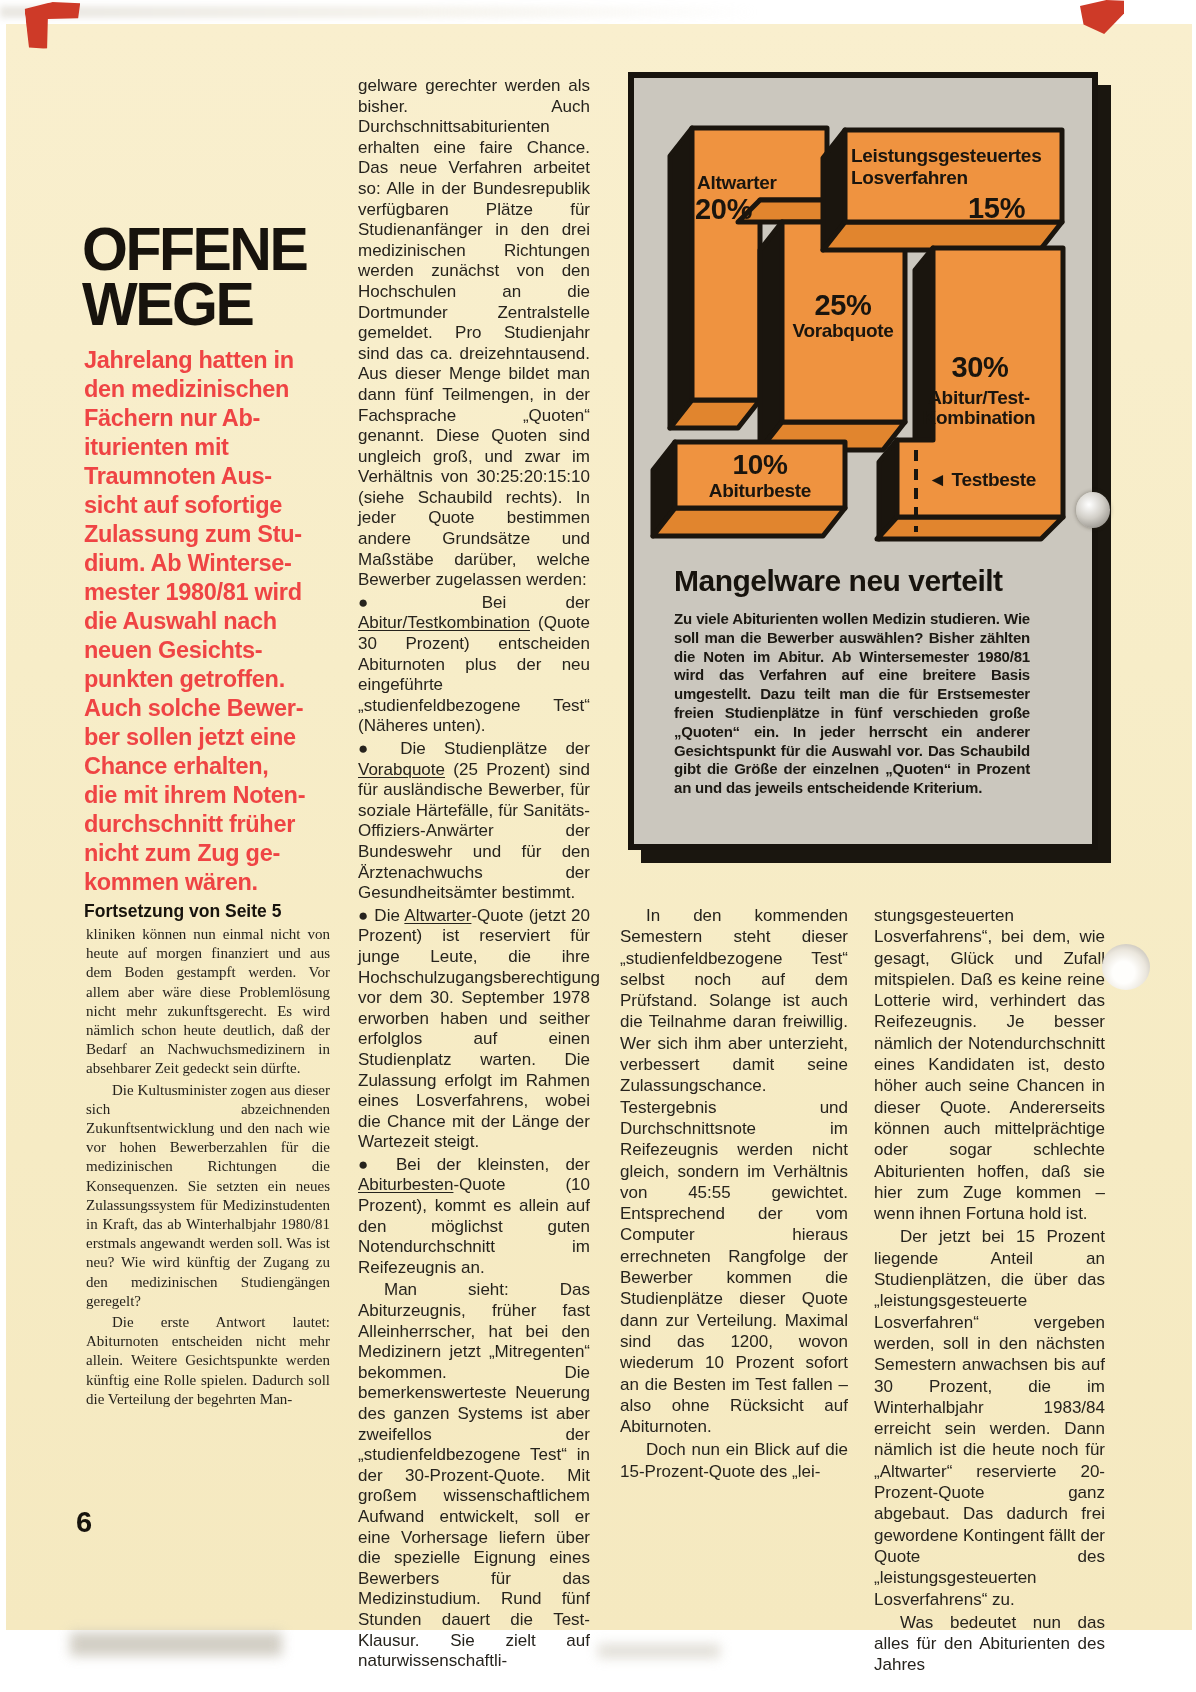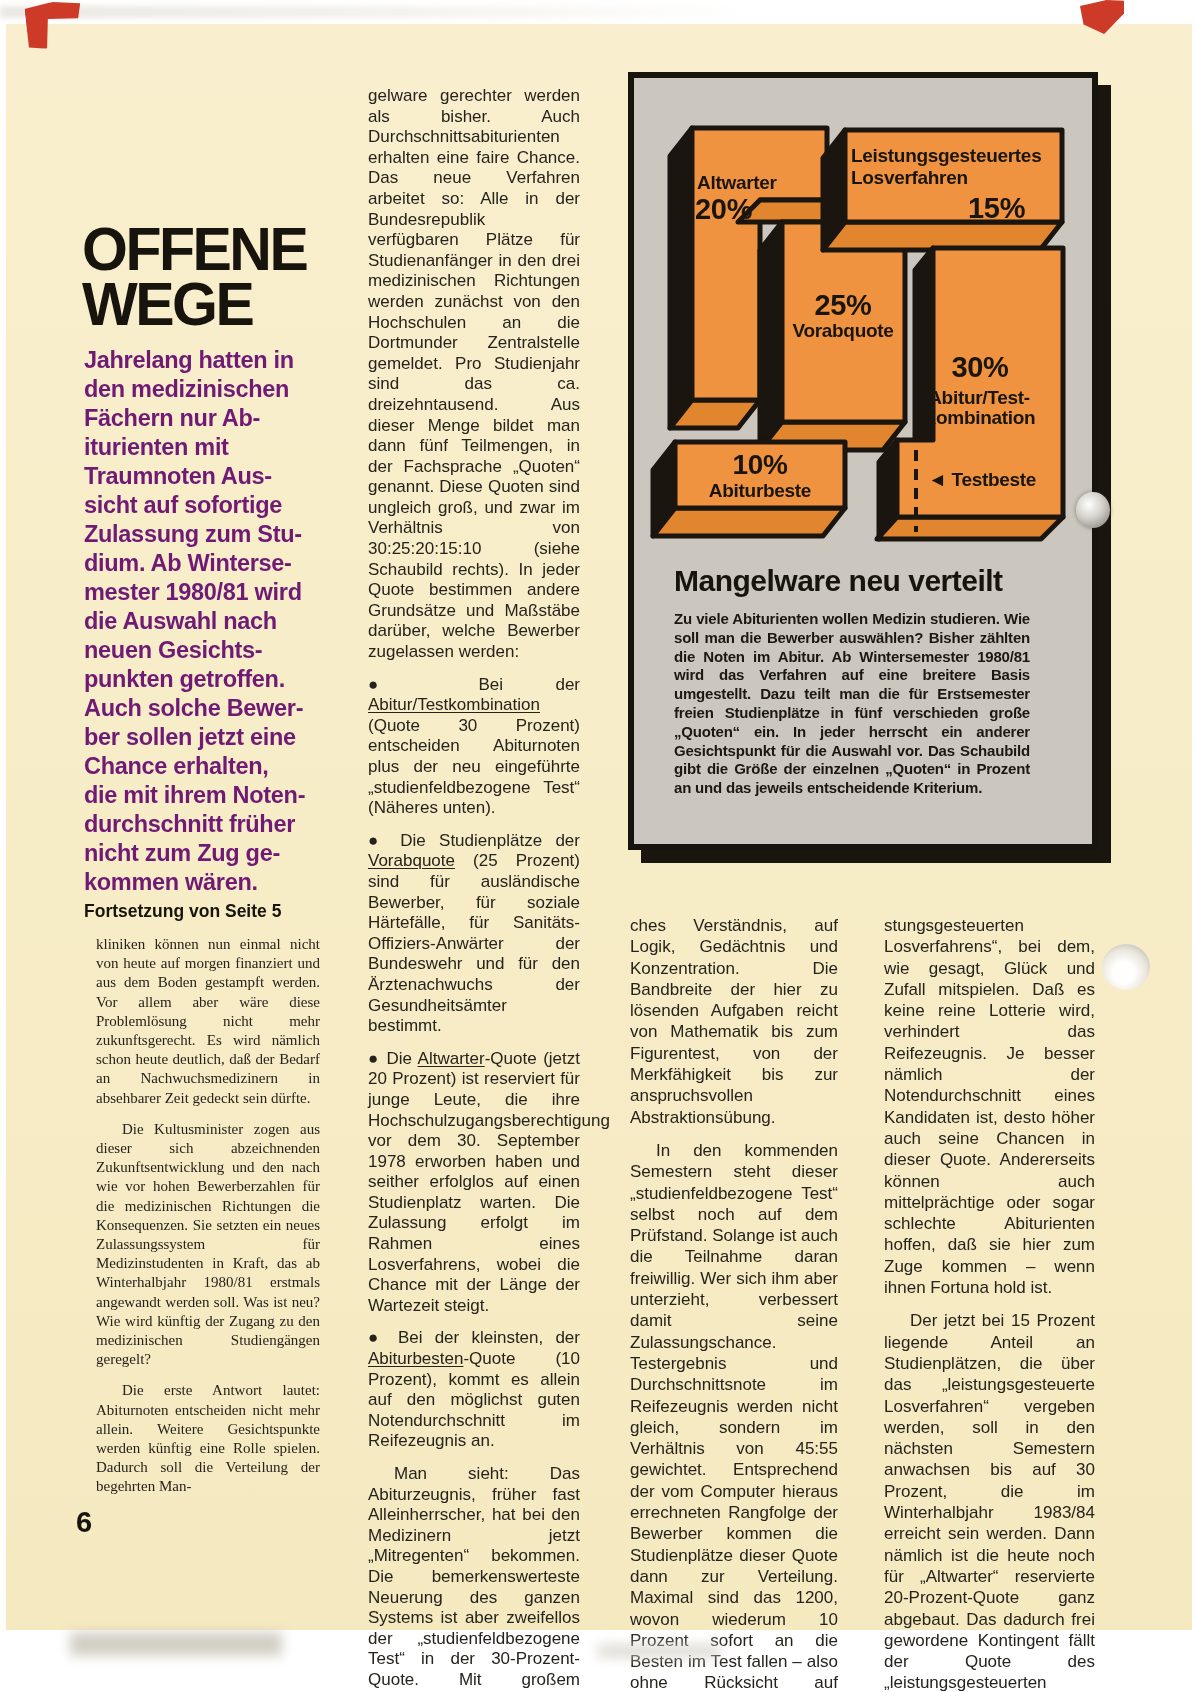--- a/index.html
+++ b/index.html
@@ -10,24 +10,24 @@
   .smear-top{position:absolute;left:0;top:6px;width:760px;height:12px;opacity:.45;
          background:linear-gradient(90deg,#cfcabd,#e9e4d6 55%,rgba(255,255,255,0));filter:blur(3px);}
   .red-mark{position:absolute;background:#ce3a28;}
   .red-mark.left{left:26px;top:2px;width:56px;height:46px;transform:rotate(-5deg);
          clip-path:polygon(0 10%,50% 0,100% 8%,94% 40%,40% 36%,34% 100%,2% 94%);}
   .red-mark.right{left:1080px;top:0;width:44px;height:34px;
          clip-path:polygon(0 18%,60% 0,100% 2%,100% 40%,55% 100%,8% 72%);}
   .headline{position:absolute;left:82px;top:222px;font-weight:bold;color:#17130d;
          font-size:59px;line-height:52px;letter-spacing:-2.5px;white-space:pre-line;
          transform:scaleY(1.05);transform-origin:top left;}
-  .standfirst{position:absolute;left:84px;top:346px;width:262px;font-weight:bold;color:#701a75;
+  .standfirst{position:absolute;left:84px;top:346px;width:262px;font-weight:bold;color:#ef4444;
          font-size:23.5px;line-height:29px;letter-spacing:-.3px;white-space:pre-line;}
   .col{position:absolute;text-align:justify;}
-  .col p{margin:12px;}
+  .col p{margin:2px;}
   .col p.indent{text-indent:26px;}
   .left-body{left:84px;top:923px;width:248px;font-size:15px;line-height:19.2px;font-family:Liberation Serif, serif;}
   .continuation{position:absolute;left:84px;top:901px;font-size:17.5px;font-weight:bold;color:#17130d;}
   .mid-col{left:356px;top:74px;width:236px;font-size:17px;line-height:20.6px;}
   .col-a{left:618px;top:903px;width:232px;font-size:17px;line-height:21.3px;}
   .col-b{left:872px;top:903px;width:235px;font-size:17px;line-height:21.3px;}
   .u{text-decoration:underline;text-underline-offset:2px;}
   .panel{position:absolute;left:628px;top:72px;width:458px;height:766px;
          border:6px solid #17130d;background:#cbc7be;box-shadow:13px 13px 0 #1a160f;}
   .panel svg{position:absolute;left:-6px;top:-6px;width:470px;height:540px;overflow:visible;}
@@ -135,21 +135,20 @@
     <text x="351" y="352" font-size="19" text-anchor="middle">Kombination</text>
     <text x="300" y="414" font-size="19">◄ Testbeste</text>
     <text x="132" y="402" font-size="28" text-anchor="middle">10%</text>
     <text x="132" y="425" font-size="19" text-anchor="middle">Abiturbeste</text>
   </svg>
   <h2>Mangelware neu verteilt</h2>
   <p class="box-text">Zu viele Abiturienten wollen Medizin studieren. Wie soll man die Bewerber auswählen? Bisher zählten die Noten im Abitur. Ab Wintersemester 1980/81 wird das Verfahren auf eine breitere Basis umgestellt. Dazu teilt man die für Erstsemester freien Studienplätze in fünf verschieden große „Quoten“ ein. In jeder herrscht ein anderer Gesichtspunkt für die Auswahl vor. Das Schaubild gibt die Größe der einzelnen „Quoten“ in Prozent an und das jeweils entscheidende Kriterium.</p>
 </div>
 
 <div class="col col-a">
-  <p>ches Verständnis, auf Logik, Gedächtnis und Konzentration. Die Bandbreite der hier zu lösenden Aufgaben reicht von Mathematik bis zum Figurentest, von der Merkfähigkeit bis zur anspruchsvollen Abstraktionsübung.</p>
   <p class="indent">In den kommenden Semestern steht dieser „studienfeldbezogene Test“ selbst noch auf dem Prüfstand. Solange ist auch die Teilnahme daran freiwillig. Wer sich ihm aber unterzieht, verbessert damit seine Zulassungschance. Testergebnis und Durchschnittsnote im Reifezeugnis werden nicht gleich, sondern im Verhältnis von 45:55 gewichtet. Entsprechend der vom Computer hieraus errechneten Rangfolge der Bewerber kommen die Studienplätze dieser Quote dann zur Verteilung. Maximal sind das 1200, wovon wiederum 10 Prozent sofort an die Besten im Test fallen – also ohne Rücksicht auf Abiturnoten.</p>
   <p class="indent">Doch nun ein Blick auf die 15-Prozent-Quote des „lei-</p>
 </div>
 
 <div class="col col-b">
   <p>stungsgesteuerten Losverfahrens“, bei dem, wie gesagt, Glück und Zufall mitspielen. Daß es keine reine Lotterie wird, verhindert das Reifezeugnis. Je besser nämlich der Notendurchschnitt eines Kandidaten ist, desto höher auch seine Chancen in dieser Quote. Andererseits können auch mittelprächtige oder sogar schlechte Abiturienten hoffen, daß sie hier zum Zuge kommen – wenn ihnen Fortuna hold ist.</p>
   <p class="indent">Der jetzt bei 15 Prozent liegende Anteil an Studienplätzen, die über das „leistungsgesteuerte Losverfahren“ vergeben werden, soll in den nächsten Semestern anwachsen bis auf 30 Prozent, die im Winterhalbjahr 1983/84 erreicht sein werden. Dann nämlich ist die heute noch für „Altwarter“ reservierte 20-Prozent-Quote ganz abgebaut. Das dadurch frei gewordene Kontingent fällt der Quote des „leistungsgesteuerten Losverfahrens“ zu.</p>
   <p class="indent">Was bedeutet nun das alles für den Abiturienten des Jahres</p>
 </div>
 

